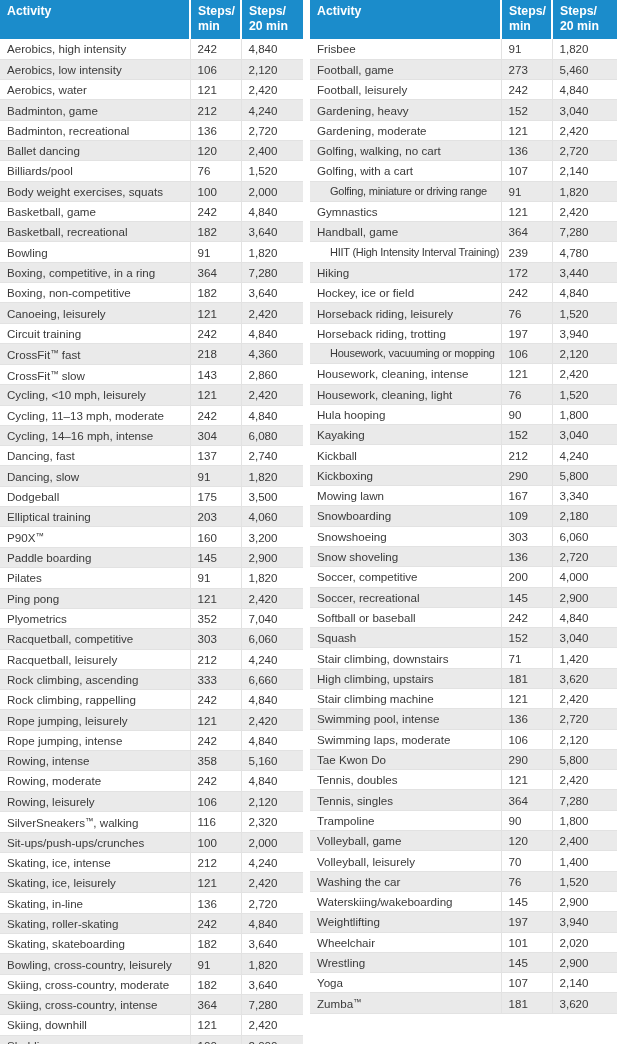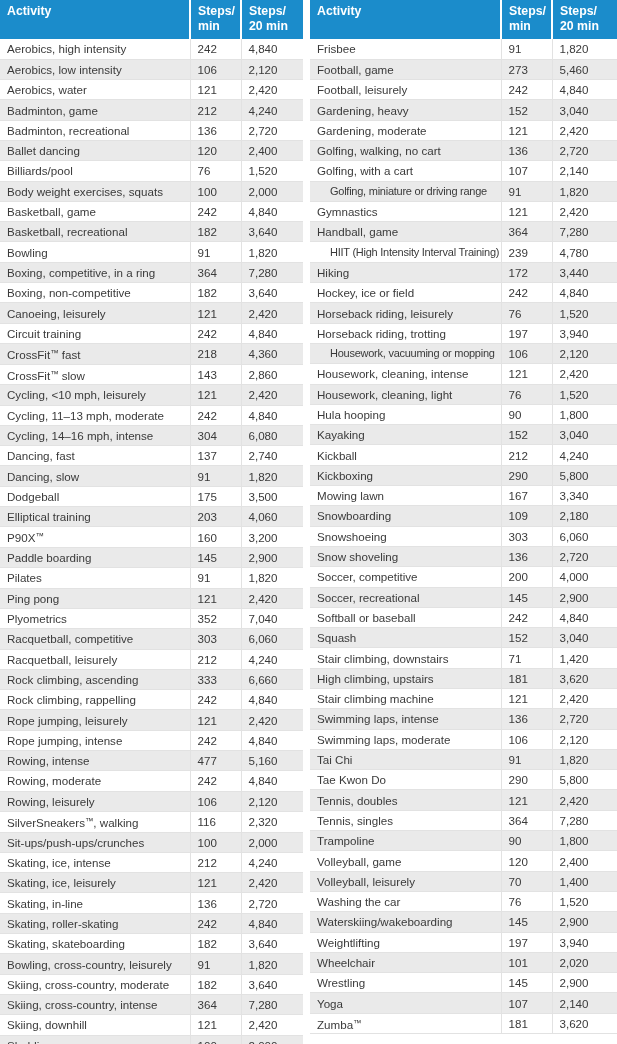--- a/index.html
+++ b/index.html
@@ -274,21 +274,21 @@
             <td class="num">121</td>
             <td class="num">2,420</td>
           </tr>
           <tr>
             <td>Rope jumping, intense</td>
             <td class="num">242</td>
             <td class="num">4,840</td>
           </tr>
           <tr>
             <td>Rowing, intense</td>
-            <td class="num">477</td>
+            <td class="num">358</td>
             <td class="num">5,160</td>
           </tr>
           <tr>
             <td>Rowing, moderate</td>
             <td class="num">242</td>
             <td class="num">4,840</td>
           </tr>
           <tr>
             <td>Rowing, leisurely</td>
             <td class="num">106</td>
@@ -527,35 +527,30 @@
             <td>High climbing, upstairs</td>
             <td class="num">181</td>
             <td class="num">3,620</td>
           </tr>
           <tr>
             <td>Stair climbing machine</td>
             <td class="num">121</td>
             <td class="num">2,420</td>
           </tr>
           <tr>
-            <td>Swimming laps, intense</td>
+            <td>Swimming pool, intense</td>
             <td class="num">136</td>
             <td class="num">2,720</td>
           </tr>
           <tr>
             <td>Swimming laps, moderate</td>
             <td class="num">106</td>
             <td class="num">2,120</td>
           </tr>
           <tr>
-            <td>Tai Chi</td>
-            <td class="num">91</td>
-            <td class="num">1,820</td>
-          </tr>
-          <tr>
             <td>Tae Kwon Do</td>
             <td class="num">290</td>
             <td class="num">5,800</td>
           </tr>
           <tr>
             <td>Tennis, doubles</td>
             <td class="num">121</td>
             <td class="num">2,420</td>
           </tr>
           <tr>

